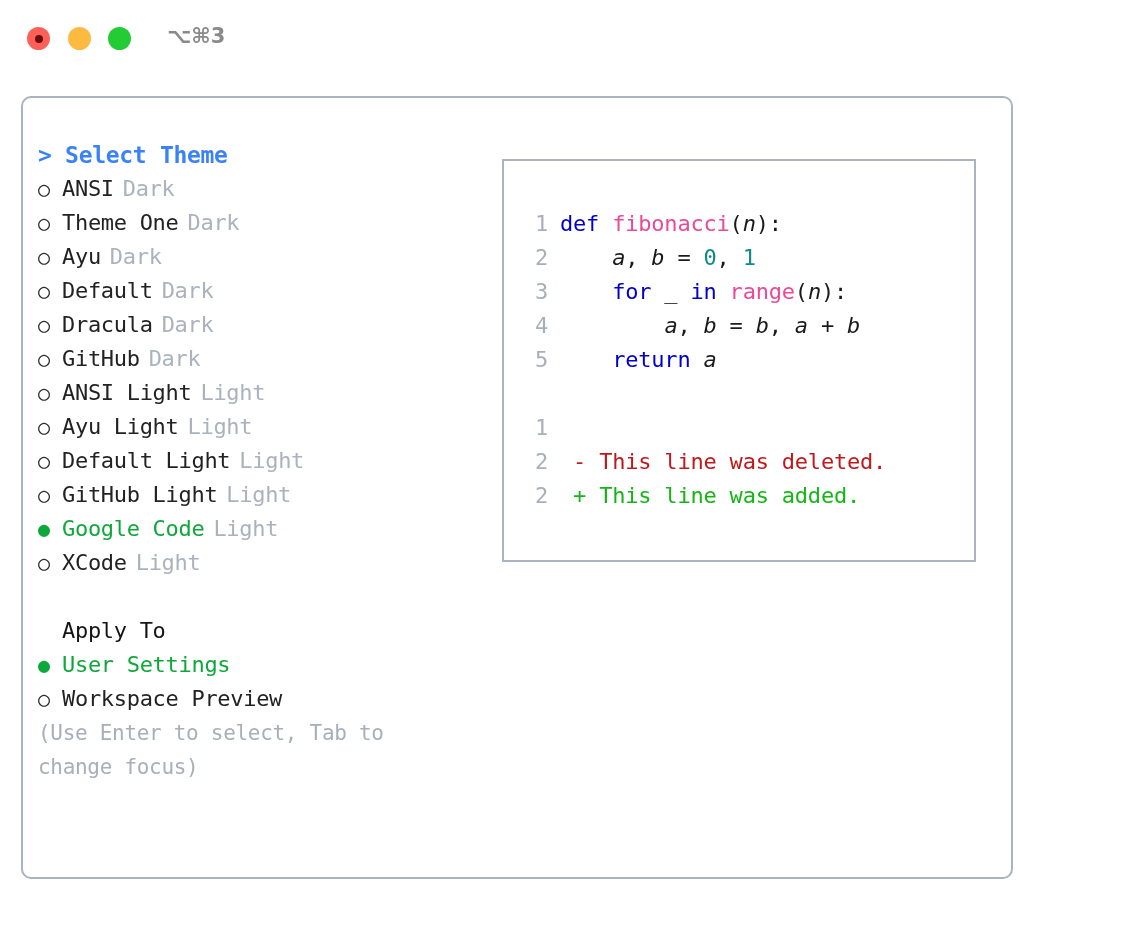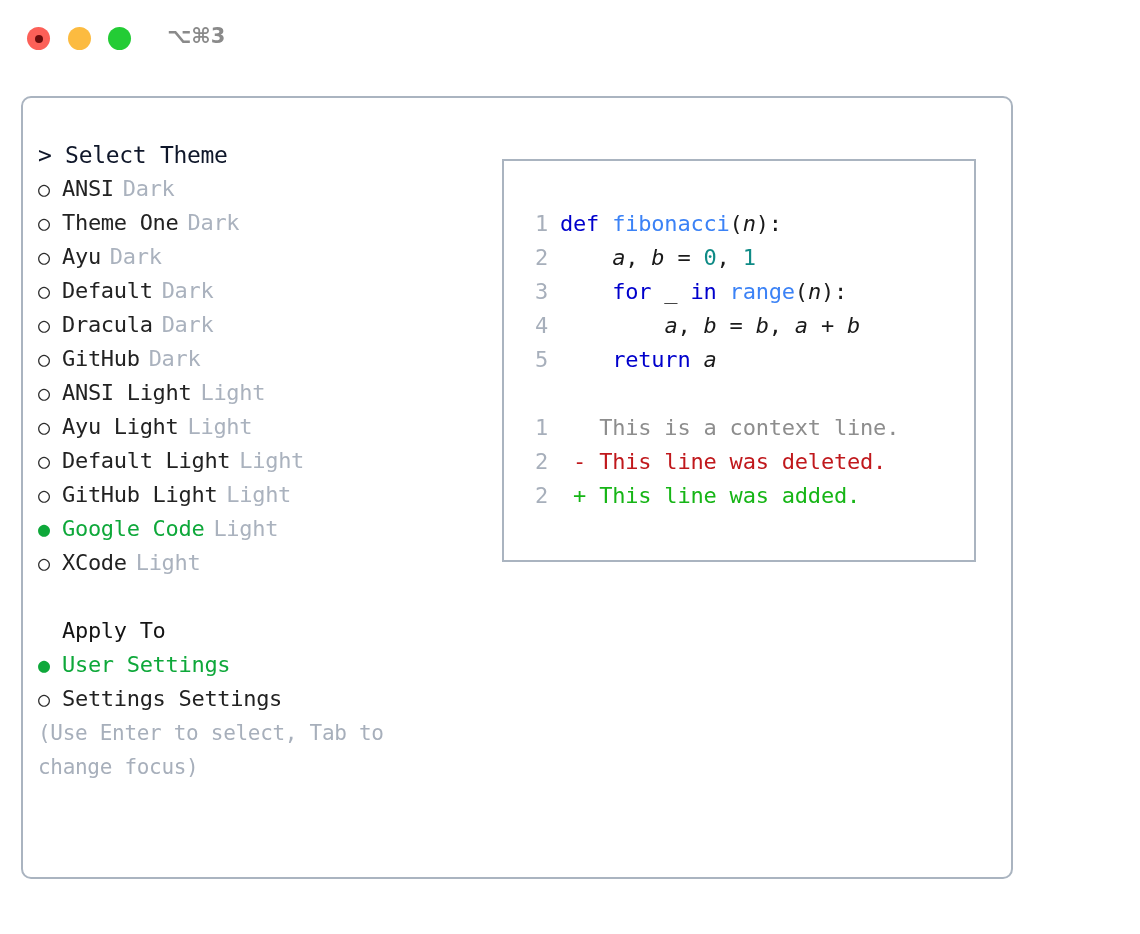--- a/index.html
+++ b/index.html
@@ -78,22 +78,22 @@
 
   
   #theme-column {
     position: absolute;
     left: 15px;
     top: 40px;
     width: 440px;
   }
   #theme-heading {
     font-size: 23px;
-    font-weight: normal;
-    color: #0f172a;
+    font-weight: bold;
+    color: #3b82f6;
     line-height: 34px;
     white-space: pre;
     letter-spacing: -0.3px;
   }
   .theme-row {
     display: flex;
     align-items: baseline;
     line-height: 34px;
     font-size: 22px;
     white-space: pre;
@@ -168,21 +168,21 @@
     width: 30px;
     flex: 0 0 30px;
     text-align: right;
     color: #a7afbb;
     margin-right: 12px;
   }
   .code-body { color: #1a1a1a; }
   .blank-gap { height: 34px; }
 
   .tok-kw  { color: #0000cc; text-align: right; }
-  .tok-fn  { color: #3b82f6; }
+  .tok-fn  { color: #ec4899; }
   .tok-num { color: #0f8b86; }
   .tok-var { color: #1a1a1a; font-style: italic; }
   .tok-pn  { color: #1a1a1a; }
 
   .diff-ctx { color: #8d8d8d; }
   .diff-del { color: #c0181c; text-align: right; }
   .diff-add { color: #16b516; }
 </style>
 </head>
 <body>
@@ -212,39 +212,39 @@
           <div class="theme-row"><span class="bullet">○</span><span class="theme-name">Default Light</span><span class="theme-kind">Light</span></div>
           <div class="theme-row"><span class="bullet">○</span><span class="theme-name">GitHub Light</span><span class="theme-kind">Light</span></div>
           <div class="theme-row selected"><span class="bullet on">●</span><span class="theme-name">Google Code</span><span class="theme-kind">Light</span></div>
           <div class="theme-row"><span class="bullet">○</span><span class="theme-name">XCode</span><span class="theme-kind">Light</span></div>
         </div>
 
       <div id="apply-section">
         <div id="apply-heading">Apply To</div>
         <div id="apply-list">
             <div class="theme-row selected"><span class="bullet on">●</span><span class="theme-name">User Settings</span></div>
-            <div class="theme-row"><span class="bullet">○</span><span class="theme-name">Settings Settings</span></div>
+            <div class="theme-row"><span class="bullet">○</span><span class="theme-name">Workspace Preview</span></div>
           </div>
       </div>
 
       <div id="hint-text">(Use Enter to select, Tab to change focus)</div>
     </div>
 
     <div id="preview-column">
       <div id="preview-box">
         <div id="code-block">
             <div class="code-line"><span class="lineno">1</span><span class="code-body"><span class="tok-kw">def</span><span class="tok-pn"> </span><span class="tok-fn">fibonacci</span><span class="tok-pn">(</span><span class="tok-var">n</span><span class="tok-pn">):</span></span></div>
             <div class="code-line"><span class="lineno">2</span><span class="code-body"><span class="tok-pn">    </span><span class="tok-var">a</span><span class="tok-pn">, </span><span class="tok-var">b</span><span class="tok-pn"> = </span><span class="tok-num">0</span><span class="tok-pn">, </span><span class="tok-num">1</span></span></div>
             <div class="code-line"><span class="lineno">3</span><span class="code-body"><span class="tok-pn">    </span><span class="tok-kw">for</span><span class="tok-pn"> _ </span><span class="tok-kw">in</span><span class="tok-pn"> </span><span class="tok-fn">range</span><span class="tok-pn">(</span><span class="tok-var">n</span><span class="tok-pn">):</span></span></div>
             <div class="code-line"><span class="lineno">4</span><span class="code-body"><span class="tok-pn">        </span><span class="tok-var">a</span><span class="tok-pn">, </span><span class="tok-var">b</span><span class="tok-pn"> = </span><span class="tok-var">b</span><span class="tok-pn">, </span><span class="tok-var">a</span><span class="tok-pn"> + </span><span class="tok-var">b</span></span></div>
             <div class="code-line"><span class="lineno">5</span><span class="code-body"><span class="tok-pn">    </span><span class="tok-kw">return</span><span class="tok-pn"> </span><span class="tok-var">a</span></span></div>
           </div>
         <div class="blank-gap"></div>
         <div id="diff-block">
-            <div class="code-line"><span class="lineno">1</span><span class="diff-ctx">   This is a context line.</span></div>
+            <div class="code-line"><span class="lineno">1</span></div>
             <div class="code-line"><span class="lineno">2</span><span class="diff-del"> - This line was deleted.</span></div>
             <div class="code-line"><span class="lineno">2</span><span class="diff-add"> + This line was added.</span></div>
           </div>
       </div>
     </div>
 
   </div>
 </div>
 
 </body></html>

